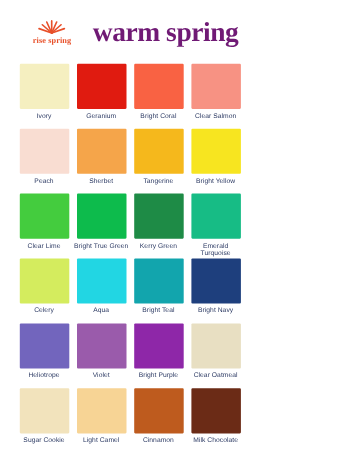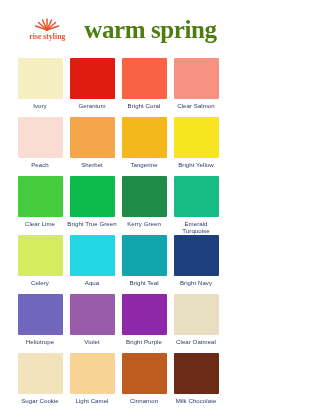--- a/index.html
+++ b/index.html
@@ -43,21 +43,21 @@
     letter-spacing:.1px;
     color:#E8502A;
     white-space:nowrap;
   }
   .palette-title {
     font-family:"Liberation Serif", serif;
     font-weight:700;
     font-size:25px;
     line-height:1;
     letter-spacing:-.4px;
-    color:#4d7c0f;
+    color:#701a75;
     white-space:nowrap;
   }
 
   
   .grid {
     flex:1;
     display:grid;
     grid-template-columns:repeat(4, 45px);
     grid-auto-rows:59px;
     justify-content:center;
@@ -102,21 +102,21 @@
             <line x1="13" y1="13" x2="13" y2="2"></line>
             <line x1="13" y1="13" x2="8.5" y2="3"></line>
             <line x1="13" y1="13" x2="17.5" y2="3"></line>
             <line x1="13" y1="13" x2="4.5" y2="5.5"></line>
             <line x1="13" y1="13" x2="21.5" y2="5.5"></line>
             <line x1="13" y1="13" x2="1.5" y2="9"></line>
             <line x1="13" y1="13" x2="24.5" y2="9"></line>
           </g>
         </svg>
       </span>
-      <span class="brand-name">rise styling</span>
+      <span class="brand-name">rise spring</span>
     </div>
 
     <h1 class="palette-title">warm spring</h1>
   </div>
 
   <div class="grid">
       <div class="cell">
         <div class="swatch" style="background: rgb(245, 239, 192);"></div>
         <div class="cell-label" style="color: rgb(44, 58, 99);">Ivory</div>
       </div>

